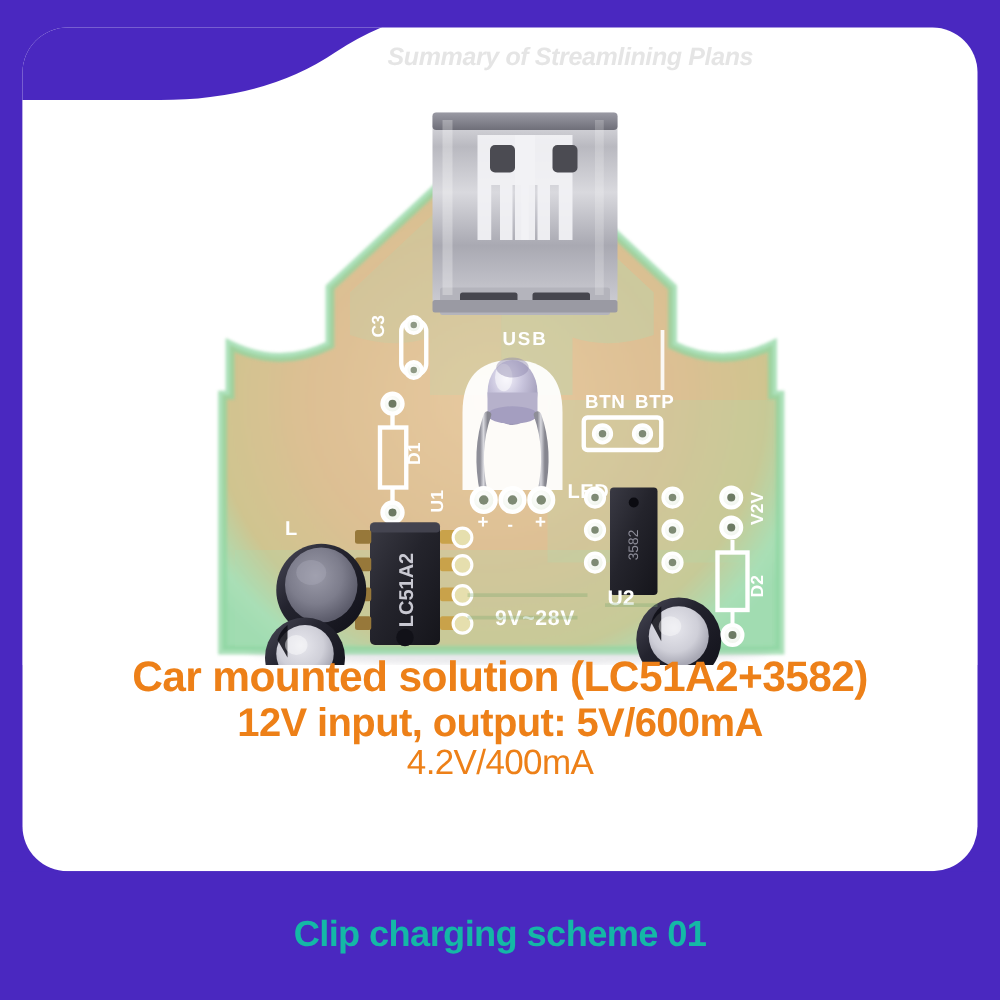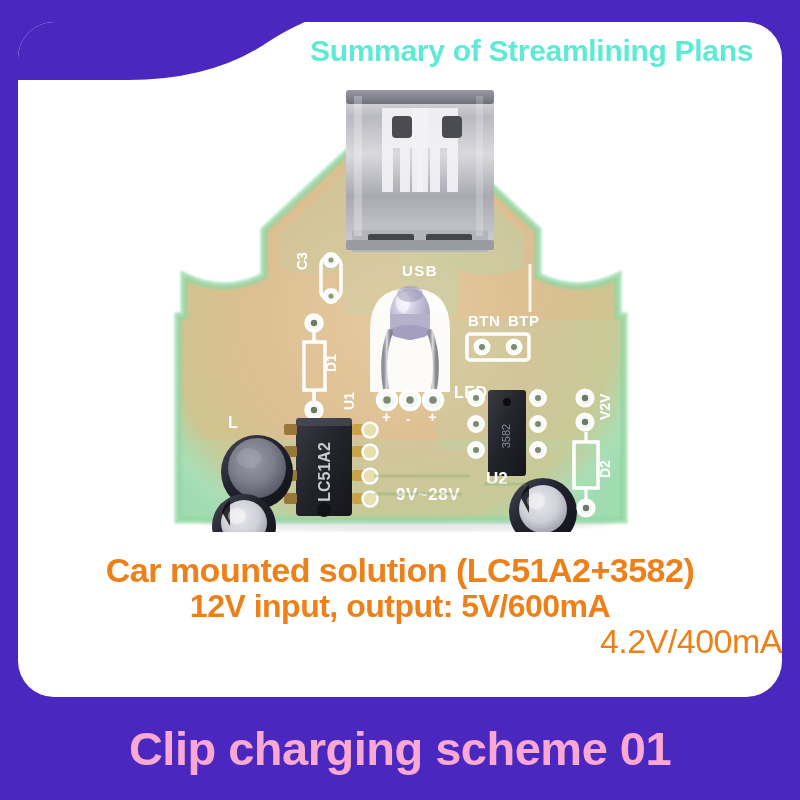--- a/index.html
+++ b/index.html
@@ -54,26 +54,27 @@
     font-weight: bold;
     letter-spacing: -1px;
     line-height: 1;
     white-space: nowrap;
   }
   .headline {
     position: absolute;
     left: 310px;
     top: 36px;
     z-index: 4;
-    color: #5eead4;
-    font-size: 30px;
+    color: #e5e5e5;
+    font-size: 20px;
     font-weight: bold;
     letter-spacing: -0.3px;
     line-height: 1;
     white-space: nowrap;
+    font-style: italic;
   }
 
   
   .photo {
     position: absolute;
     left: 0;
     top: 58px;
     width: 764px;
     height: 452px;
     background: #ffffff;
@@ -82,48 +83,47 @@
   .photo svg { display: block; }
 
   
   .caption {
     position: absolute;
     left: 0;
     top: 502px;
     width: 764px;
     z-index: 3;
     text-align: center;
-    margin-top: 28px;
   }
   .cap-line {
     color: #ed8018;
     line-height: 1.08;
     white-space: nowrap;
     font-weight: bold;
     letter-spacing: -0.5px;
   }
   .cap-1 { font-size: 34px; }
   .cap-2 { font-size: 32px; font-weight: bold; }
-  .cap-3 { font-size: 34px; font-weight: normal; text-align: right; }
+  .cap-3 { font-size: 28px; font-weight: normal; }
 
   
   .footer {
     position: absolute;
     left: 0;
     top: 697px;
     width: 800px;
     height: 103px;
     background: #4a28c0;
     display: flex;
     align-items: center;
     justify-content: center;
   }
   .footer-text {
-    color: #f9a8d4;
-    font-size: 47px;
+    color: #14b8a6;
+    font-size: 29px;
     font-weight: bold;
     letter-spacing: -0.5px;
     white-space: nowrap;
   }
 </style>
 </head>
 <body>
 
 <div class="poster">
 

